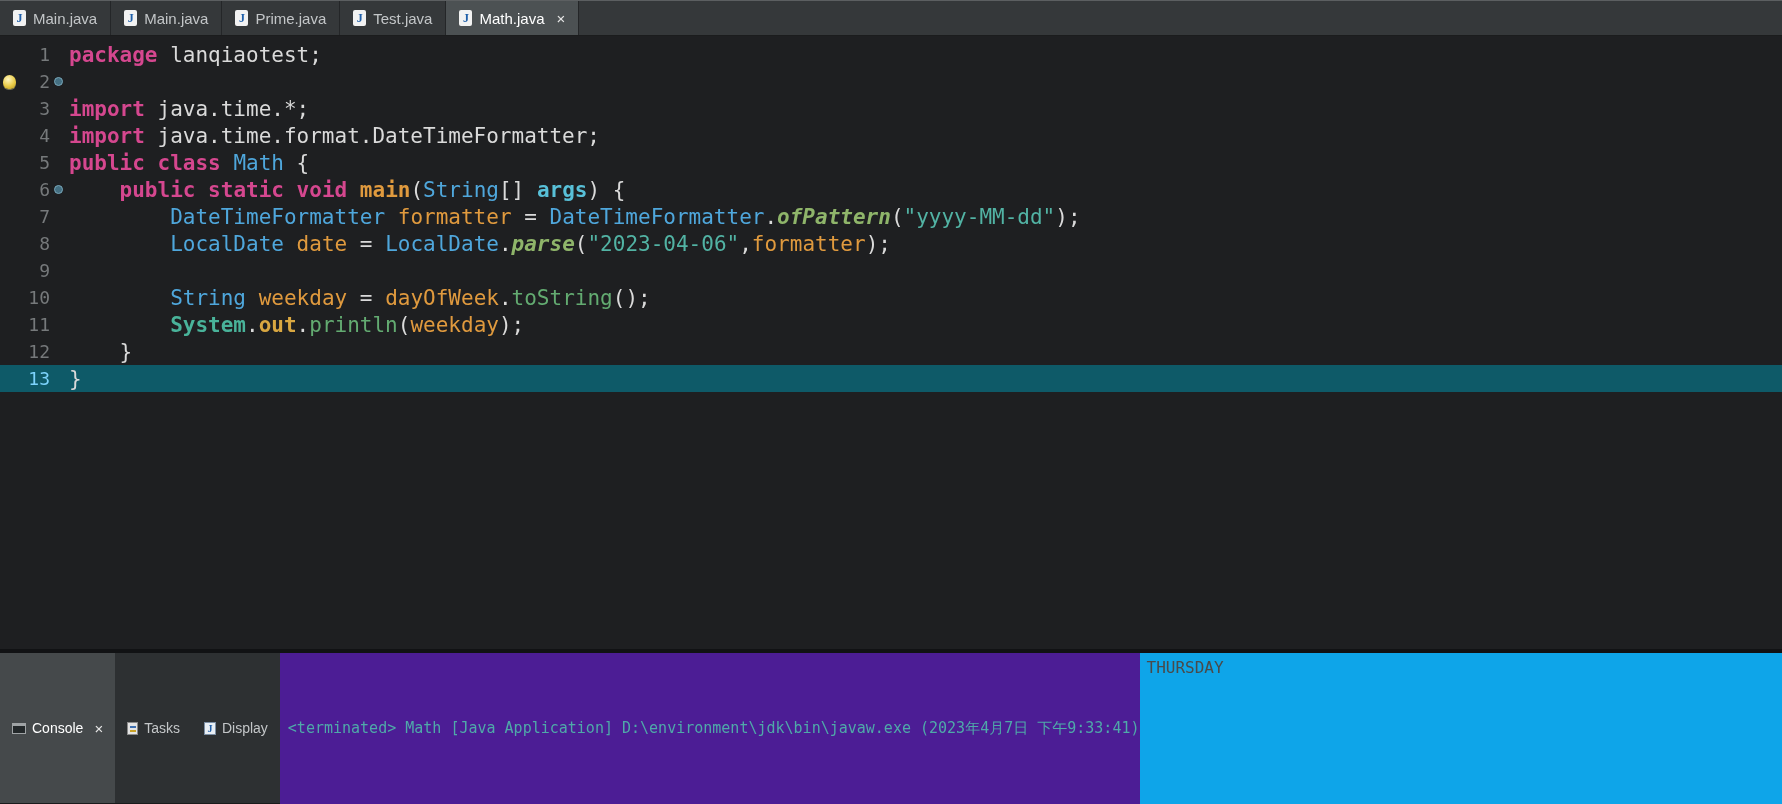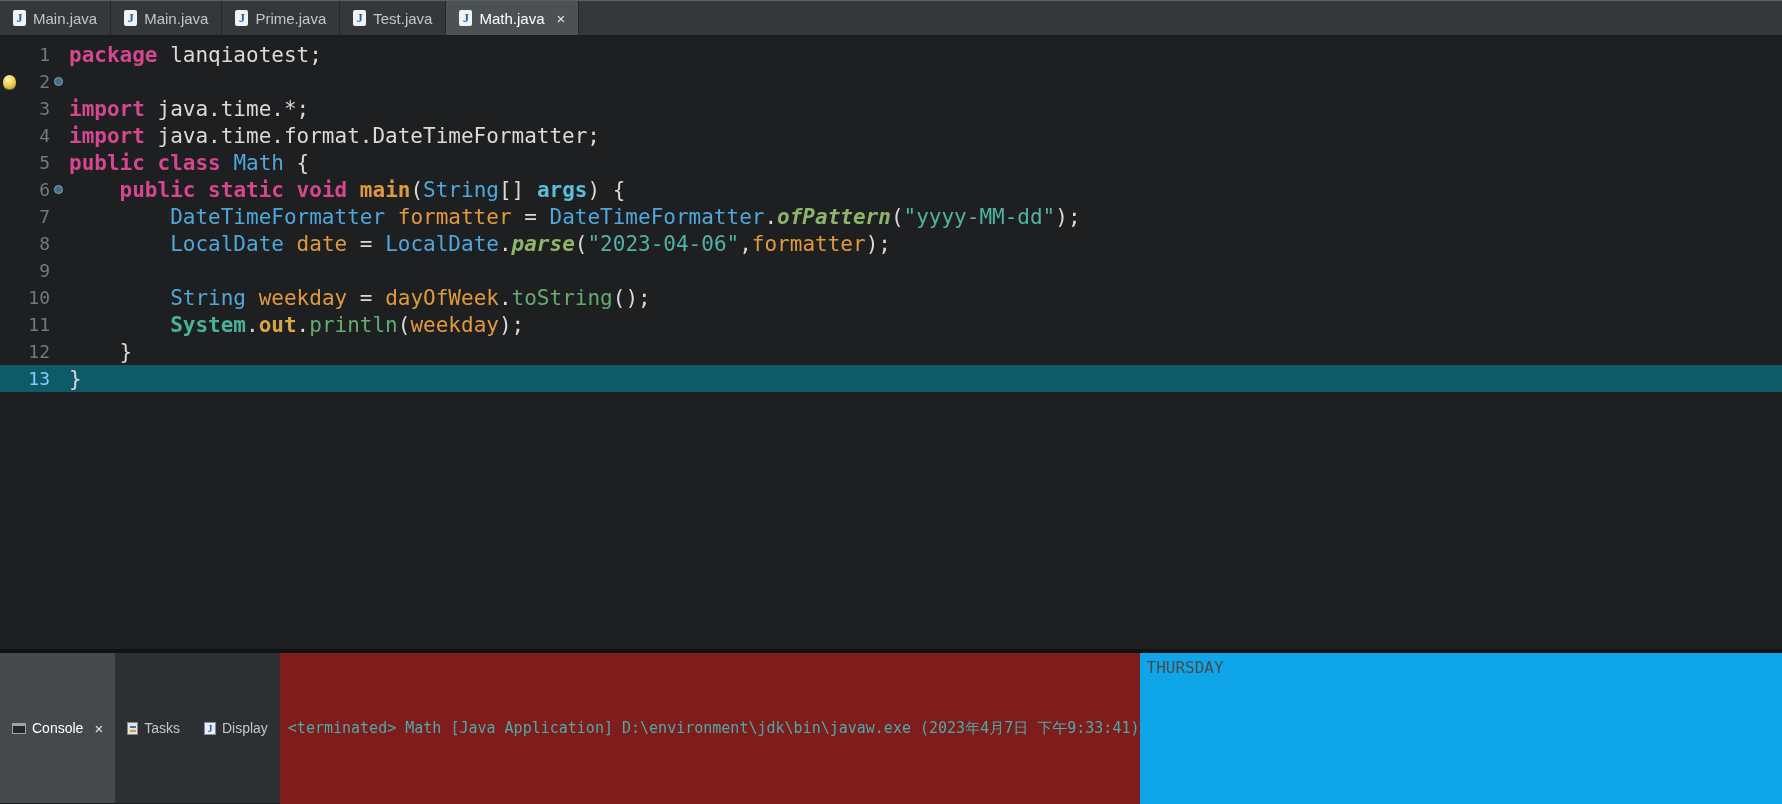--- a/index.html
+++ b/index.html
@@ -48,21 +48,21 @@
   
   .console-panel { flex:0 0 151px; display:flex; flex-direction:row; }
   .console-tabbar { flex:0 0 30px; background:#2D3032; display:flex; align-items:stretch; border-bottom:1px solid #1A1B1C; }
   .ctab { display:flex; align-items:center; gap:6px; padding:0 12px; color:#C3C6C8; font-size:14px; cursor:pointer; }
   .ctab.active { background:#45494B; color:#FFFFFF; }
   .vicon { display:inline-block; }
   .console-icon { width:14px; height:11px; background:#23282A; border:1px solid #9FA3A5; border-top-width:3px; }
   .tasks-icon { width:11px; height:13px; background:#E4E4E4; border:1px solid #8A8A8A; position:relative; }
   .tasks-icon::after { content:""; position:absolute; left:2px; top:3px; width:6px; height:2px; background:#3E6FB0; box-shadow:0 4px 0 #C9A227; }
   .display-icon { width:12px; height:13px; background:#E9EFF5; border:1px solid #7C8FA5; color:#1F5FA9; font:bold 10px/12px "Liberation Serif",serif; text-align:center; }
-  .console-status { flex:0 0 23px; background:#7f1d1d; display:flex; align-items:center; padding-left:8px; font-family:"DejaVu Sans Mono",monospace; font-size:15px; color:var(--c-status,#4FA9A9); white-space:pre; }
+  .console-status { flex:0 0 23px; background:#4c1d95; display:flex; align-items:center; padding-left:8px; font-family:"DejaVu Sans Mono",monospace; font-size:15px; color:var(--c-status,#4FA9A9); white-space:pre; }
   .console-output { flex:1 1 auto; background:#0ea5e9; padding:5px 7px; font-family:"DejaVu Sans Mono",monospace; font-size:16px; color:var(--c-output,#4A4A4A); white-space:pre; }
 </style>
 </head>
 <body>
 
 <div class="window">
 
   <div class="editor-tabbar">
       <div class="etab">
         <span class="jicon">J</span>

